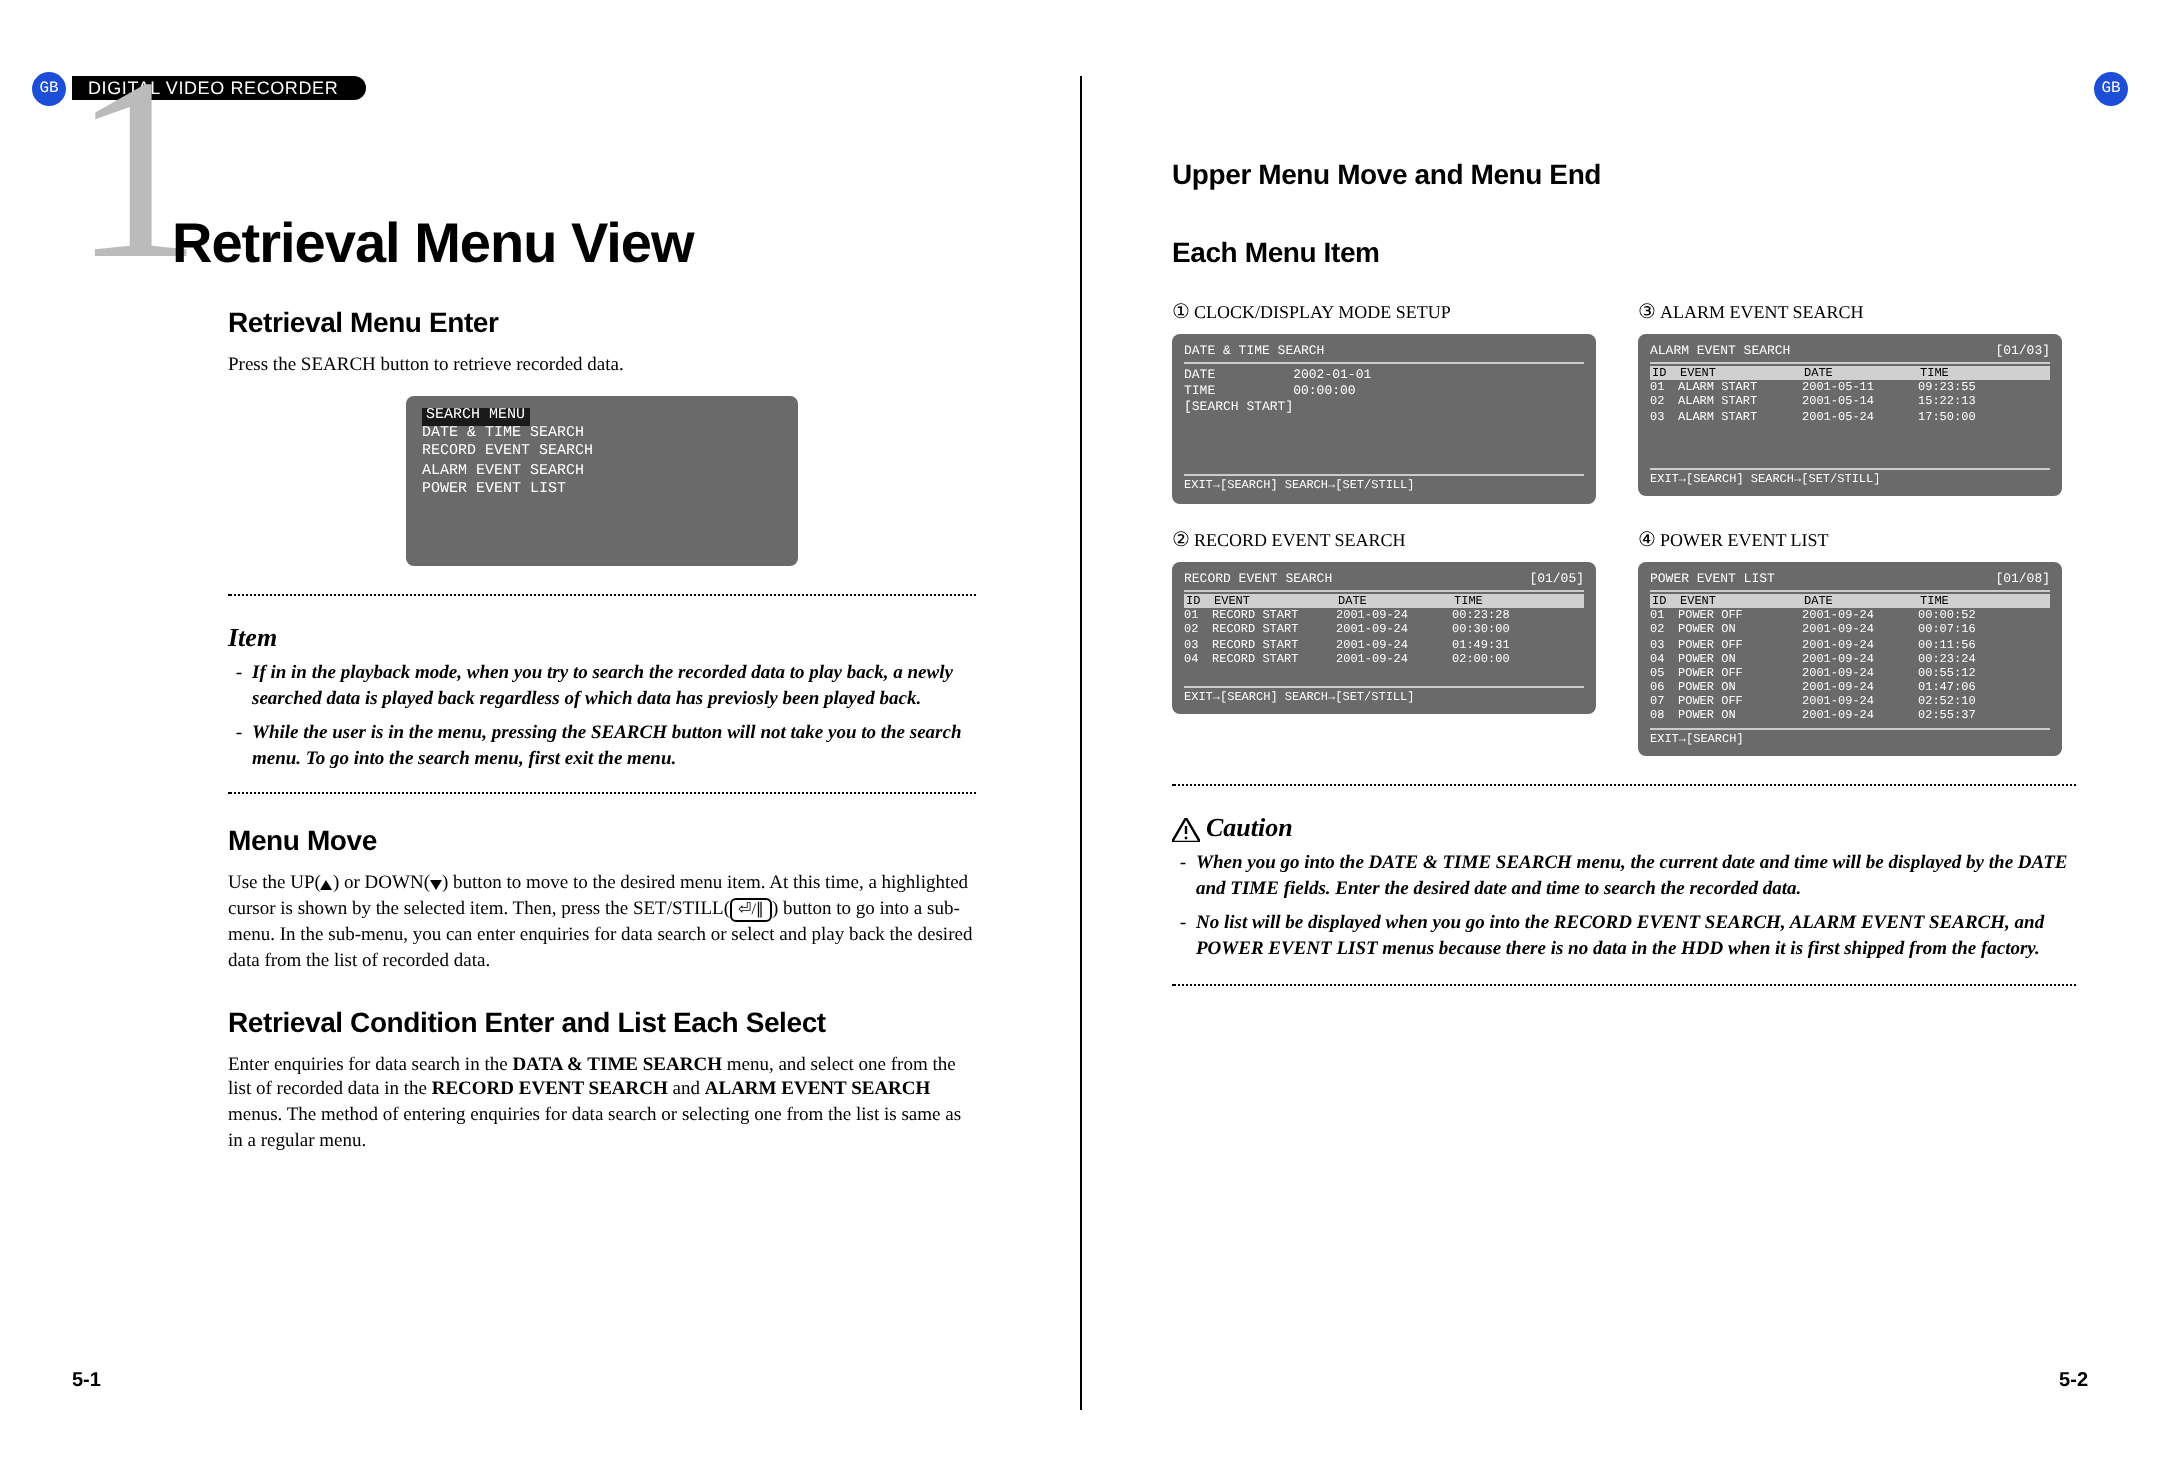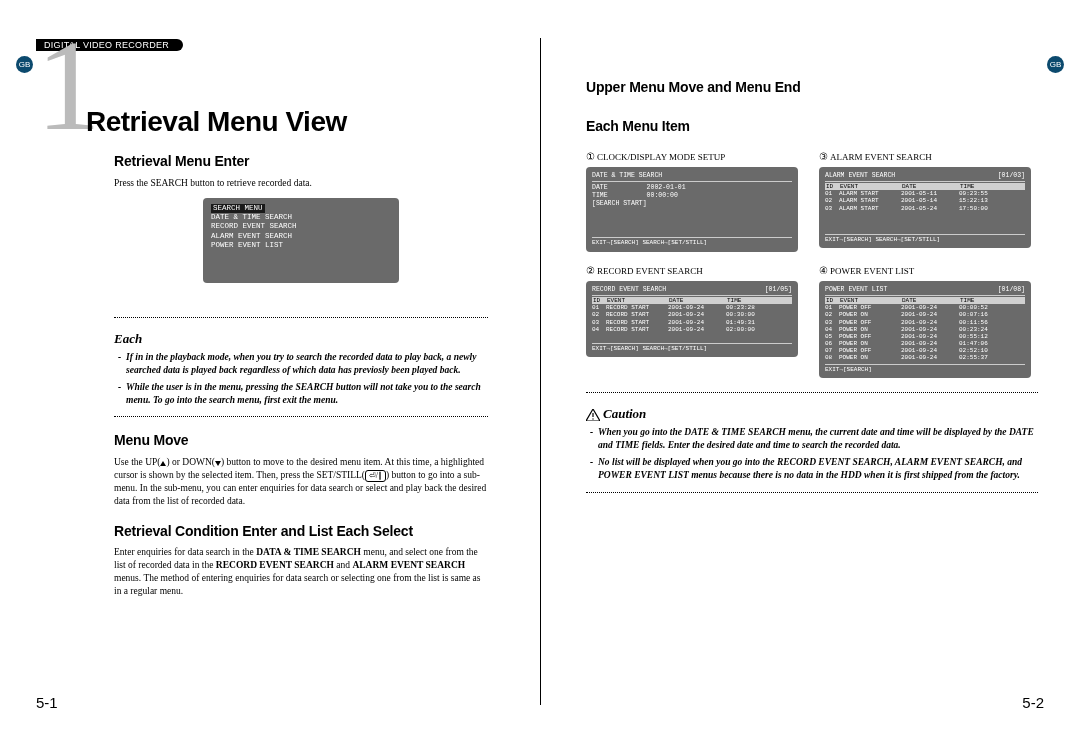--- a/index.html
+++ b/index.html
@@ -1,47 +1,47 @@
 <!DOCTYPE html>
 <html><head>
 <meta charset="utf-8">
 <style>
   body{margin:0;padding:0;background:#fff;font-family:"Times New Roman",Times,serif;color:#000;width:1080px;height:739px;overflow:hidden}
   .page{display:flex;width:100%;height:100%;position:relative}
   .col{width:50%;padding:34px 36px 24px 36px;box-sizing:border-box;position:relative}
   .divider{position:absolute;left:50%;top:38px;bottom:34px;width:1px;background:#000}
-  .gb{position:absolute;top:56px;width:17px;height:17px;border-radius:50%;background:#0c4a6e;color:#fff;font-size:8px;display:flex;align-items:center;justify-content:center;font-family:Liberation Sans, sans-serif}
+  .gb{position:absolute;top:36px;width:17px;height:17px;border-radius:50%;background:#1d4ed8;color:#fff;font-size:8px;display:flex;align-items:center;justify-content:center;font-family:Liberation Mono, monospace}
   .gb.left{left:16px}
   .gb.right{right:16px}
   .header-bar{display:inline-block;background:#000;color:#fff;font-size:9px;padding:1px 14px 1px 8px;border-radius:0 10px 10px 0;font-family:Arial,sans-serif;letter-spacing:.3px}
   .bignum{font-family:Georgia,"Times New Roman",serif;font-size:130px;font-weight:300;color:#bbb;position:absolute;top:20px;left:36px;line-height:1;z-index:0}
   h1{font-family:Arial,Helvetica,sans-serif;font-weight:900;font-size:28px;margin:54px 0 6px 50px;position:relative;z-index:1;letter-spacing:-.5px}
   .content{margin-left:78px;margin-right:16px;font-size:9.5px;line-height:1.35}
   h2{font-family:Arial,Helvetica,sans-serif;font-weight:900;font-size:14px;margin:14px 0 6px 0;letter-spacing:-.2px}
   .note-label{font-family:"Times New Roman",serif;font-weight:700;font-style:italic;font-size:13px;margin:12px 0 4px 0}
   .hr-dotted{border:none;border-top:1px dotted #000;margin:10px 0}
-  .screen{background:#6a6a6a;color:#fff;border-radius:4px;font-family:"Courier New",monospace;font-size:7.5px;line-height:1.25;padding:6px 8px;margin:8px 0 24px 0;width:180px}
+  .screen{background:#6a6a6a;color:#fff;border-radius:4px;font-family:"Courier New",monospace;font-size:7.5px;line-height:1.25;padding:6px 8px;margin:8px 0 4px 0;width:180px}
   .screen2{background:#6a6a6a;color:#fff;border-radius:4px;font-family:"Courier New",monospace;font-size:6.5px;line-height:1.2;padding:5px 6px;margin:4px 0 4px 0;width:200px}
   .screen .bar,.screen2 .bar{background:#1a1a1a;color:#fff;display:inline-block;padding:0 2px}
   .screen2 .hdr{display:flex;justify-content:space-between;border-bottom:1px solid #ccc;padding-bottom:1px;margin-bottom:1px}
   .screen2 .row{display:flex;font-size:6px;white-space:nowrap}
   .screen2 .row span:nth-child(1){width:14px}
   .screen2 .row span:nth-child(2){width:62px}
   .screen2 .row span:nth-child(3){width:58px}
   .screen2 .row span:nth-child(4){width:48px}
   .screen2 .ftr{border-top:1px solid #ccc;margin-top:2px;padding-top:1px;font-size:6px}
   ul.bullets{margin:2px 0 2px 4px;padding:0;list-style:none}
   ul.bullets li{position:relative;padding-left:8px;margin-bottom:4px}
   ul.bullets li:before{content:"-";position:absolute;left:0;top:0}
   .italic{font-style:italic;font-weight:700}
   .tri{display:inline-block;width:0;height:0;vertical-align:middle}
   .tri.up{border-left:3px solid transparent;border-right:3px solid transparent;border-bottom:5px solid #000}
   .tri.down{border-left:3px solid transparent;border-right:3px solid transparent;border-top:5px solid #000}
   .icon-btn{display:inline-block;border:1px solid #000;border-radius:3px;padding:0 3px;font-size:8px;line-height:10px;vertical-align:middle}
-  .page-num{position:absolute;bottom:28px;font-family:Arial,sans-serif;font-weight:400;font-size:15px}
+  .page-num{position:absolute;bottom:43px;font-family:Arial,sans-serif;font-weight:700;font-size:10px}
   .page-num.left{left:36px}
   .page-num.right{right:36px}
   .grid2{display:flex;gap:14px}
   .grid2>div{flex:1}
   .itemlabel{font-size:9px;margin:8px 0 2px 0;font-family:"Times New Roman",serif}
   .circ{display:inline-block;font-size:10px;margin-right:2px}
   .warn{display:inline-block;vertical-align:middle;margin-right:3px}
   .screen2 .invhdr{background:#d0d0d0;color:#000;display:flex;font-size:6px;padding:0 1px}
   .screen2 .invhdr span:nth-child(1){width:14px}
   .screen2 .invhdr span:nth-child(2){width:62px}
@@ -69,21 +69,21 @@
           <div class="bar">SEARCH MENU</div>
           <div>DATE &amp; TIME SEARCH</div>
           <div>RECORD EVENT SEARCH</div>
           <div>ALARM EVENT SEARCH</div>
           <div>POWER EVENT LIST</div>
           <div style="height:26px"></div>
         </div>
       </div>
 
       <hr class="hr-dotted">
-      <div class="note-label">Each</div>
+      <div class="note-label">Item</div>
       <ul class="bullets italic">
         <li>If in in the playback mode, when you try to search the recorded data to play back, a newly searched data is played back regardless of which data has previosly been played back.</li>
         <li>While the user is in the menu, pressing the SEARCH button will not take you to the search menu. To go into the search menu, first exit the menu.</li>
       </ul>
       <hr class="hr-dotted">
 
       <h2>Menu Move</h2>
       <div>
         Use the UP(<span class="tri up"></span>) or DOWN(<span class="tri down"></span>) button to move to the desired menu item. At this time, a highlighted cursor is shown by the selected item. Then, press the SET/STILL(<span class="icon-btn">⏎/∥</span>) button to go into a sub-menu. In the sub-menu, you can enter enquiries for data search or select and play back the desired data from the list of recorded data.
       </div>

